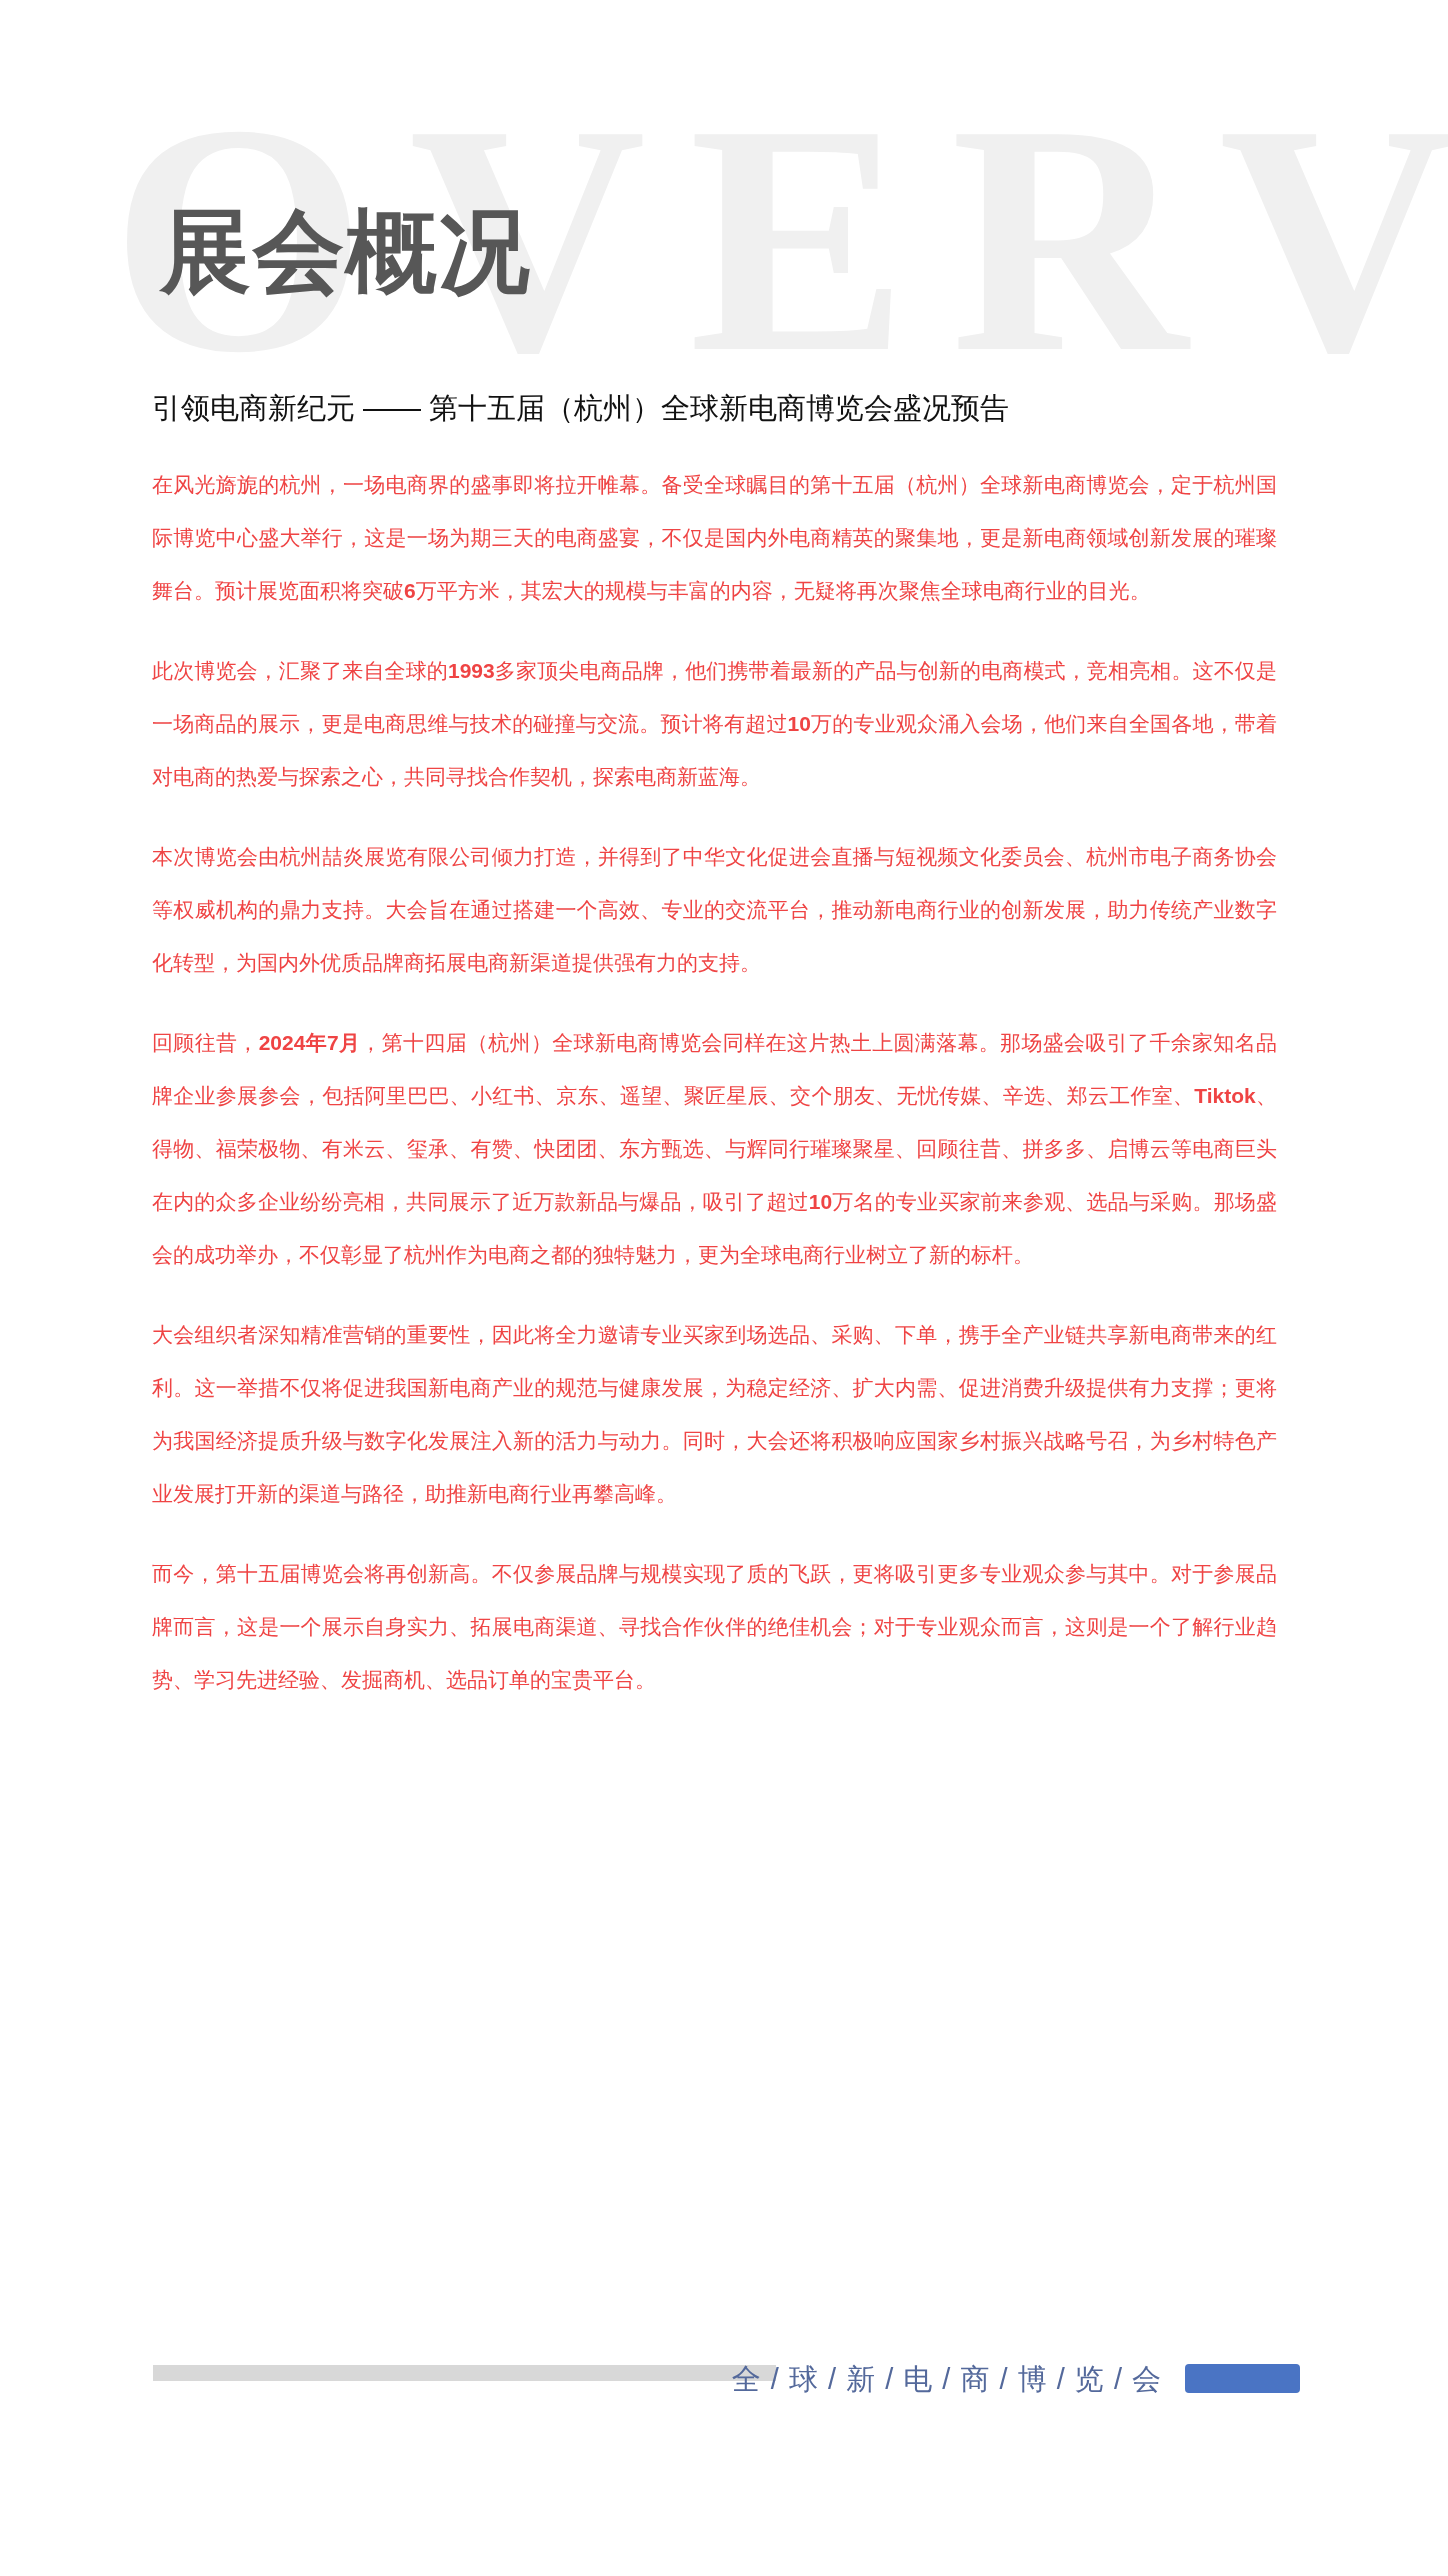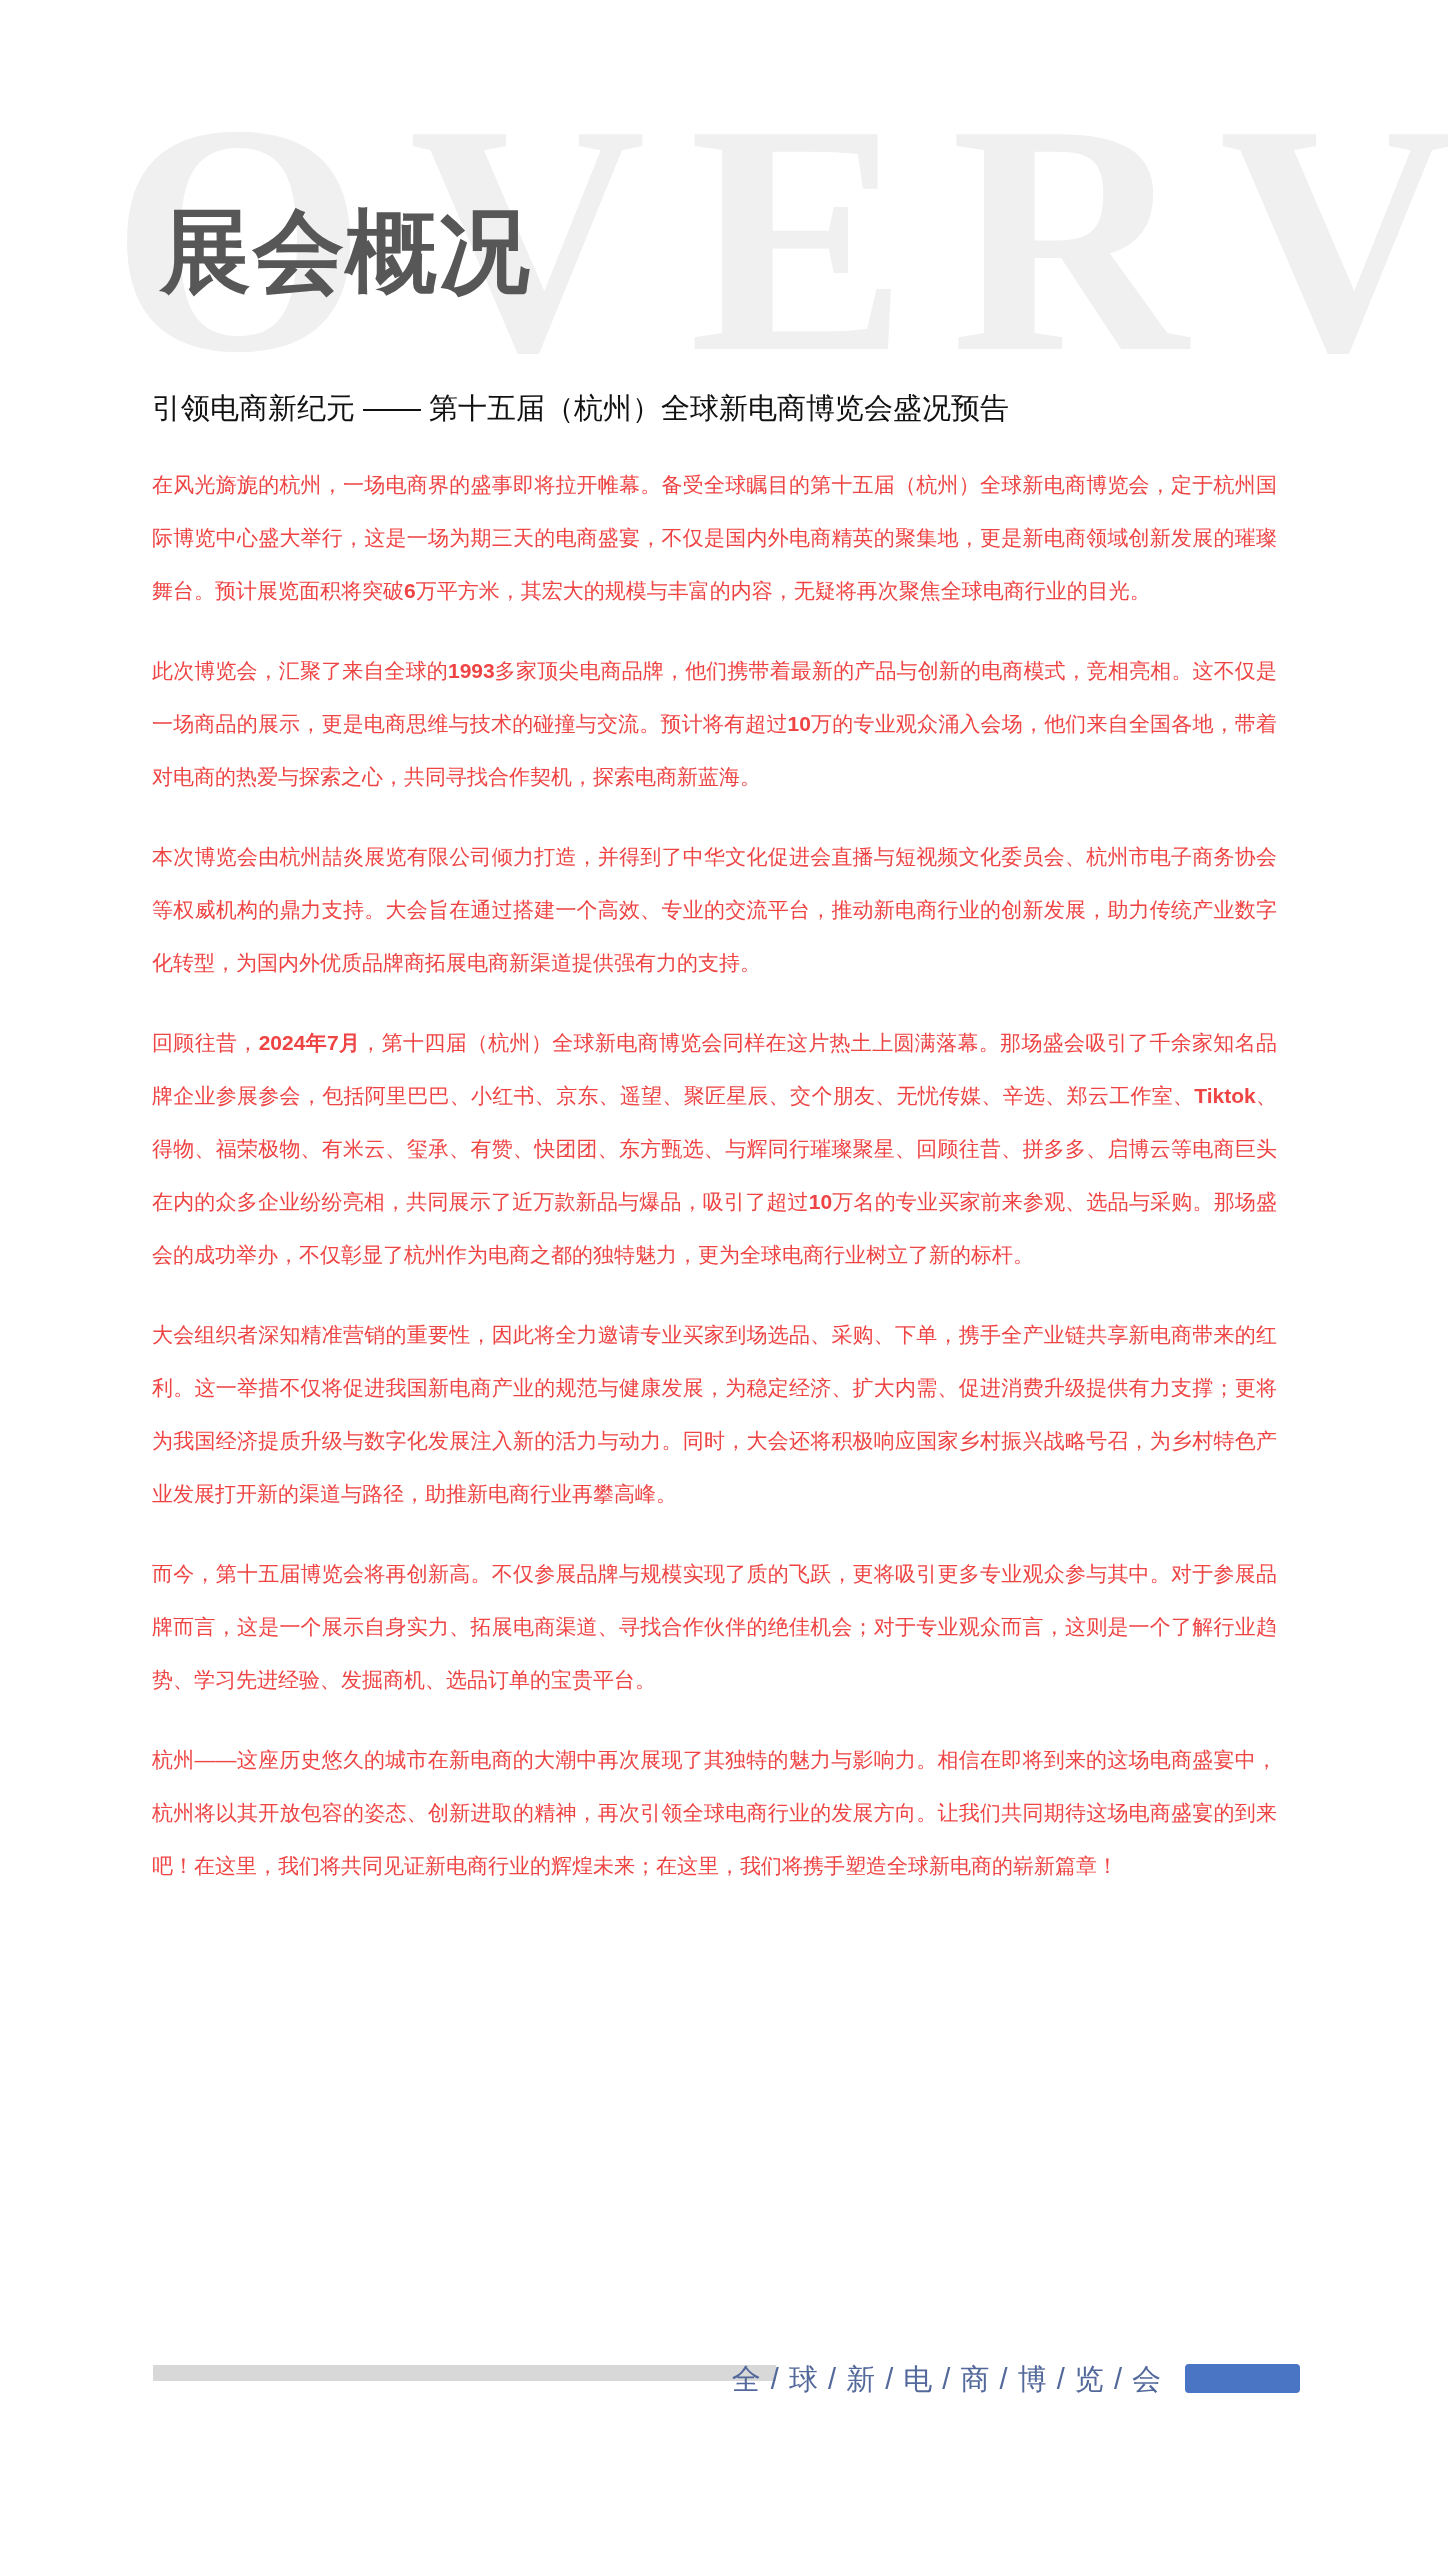--- a/index.html
+++ b/index.html
@@ -103,21 +103,20 @@
 
   <div class="content">
     <div class="subtitle">引领电商新纪元 —— 第十五届（杭州）全球新电商博览会盛况预告</div>
     <div id="article-body">
         <p><span>在风光旖旎的杭州，一场电商界的盛事即将拉开帷幕。备受全球瞩目的第十五届（杭州）全球新电商博览会，定于杭州国际博览中心盛大举行，这是一场为期三天的电商盛宴，不仅是国内外电商精英的聚集地，更是新电商领域创新发展的璀璨舞台。预计展览面积将突破</span><span class="b">6</span><span>万平方米，其宏大的规模与丰富的内容，无疑将再次聚焦全球电商行业的目光。</span></p>
         <p><span>此次博览会，汇聚了来自全球的</span><span class="b">1993</span><span>多家顶尖电商品牌，他们携带着最新的产品与创新的电商模式，竞相亮相。这不仅是一场商品的展示，更是电商思维与技术的碰撞与交流。预计将有超过</span><span class="b">10</span><span>万的专业观众涌入会场，他们来自全国各地，带着对电商的热爱与探索之心，共同寻找合作契机，探索电商新蓝海。</span></p>
         <p><span>本次博览会由杭州喆炎展览有限公司倾力打造，并得到了中华文化促进会直播与短视频文化委员会、杭州市电子商务协会等权威机构的鼎力支持。大会旨在通过搭建一个高效、专业的交流平台，推动新电商行业的创新发展，助力传统产业数字化转型，为国内外优质品牌商拓展电商新渠道提供强有力的支持。</span></p>
         <p><span>回顾往昔，</span><span class="b">2024年7月</span><span>，第十四届（杭州）全球新电商博览会同样在这片热土上圆满落幕。那场盛会吸引了千余家知名品牌企业参展参会，包括阿里巴巴、小红书、京东、遥望、聚匠星辰、交个朋友、无忧传媒、辛选、郑云工作室、</span><span class="b">Tiktok</span><span>、得物、福荣极物、有米云、玺承、有赞、快团团、东方甄选、与辉同行璀璨聚星、回顾往昔、拼多多、启博云等电商巨头在内的众多企业纷纷亮相，共同展示了近万款新品与爆品，吸引了超过</span><span class="b">10</span><span>万名的专业买家前来参观、选品与采购。那场盛会的成功举办，不仅彰显了杭州作为电商之都的独特魅力，更为全球电商行业树立了新的标杆。</span></p>
         <p><span>大会组织者深知精准营销的重要性，因此将全力邀请专业买家到场选品、采购、下单，携手全产业链共享新电商带来的红利。这一举措不仅将促进我国新电商产业的规范与健康发展，为稳定经济、扩大内需、促进消费升级提供有力支撑；更将为我国经济提质升级与数字化发展注入新的活力与动力。同时，大会还将积极响应国家乡村振兴战略号召，为乡村特色产业发展打开新的渠道与路径，助推新电商行业再攀高峰。</span></p>
         <p><span>而今，第十五届博览会将再创新高。不仅参展品牌与规模实现了质的飞跃，更将吸引更多专业观众参与其中。对于参展品牌而言，这是一个展示自身实力、拓展电商渠道、寻找合作伙伴的绝佳机会；对于专业观众而言，这则是一个了解行业趋势、学习先进经验、发掘商机、选品订单的宝贵平台。</span></p>
-        <p><span>杭州——这座历史悠久的城市在新电商的大潮中再次展现了其独特的魅力与影响力。相信在即将到来的这场电商盛宴中，杭州将以其开放包容的姿态、创新进取的精神，再次引领全球电商行业的发展方向。让我们共同期待这场电商盛宴的到来吧！在这里，我们将共同见证新电商行业的辉煌未来；在这里，我们将携手塑造全球新电商的崭新篇章！</span></p>
       </div>
   </div>
 
   <div>
     <div class="fbar" style="background: rgb(216, 216, 216);"></div>
     <div class="fslogan" style="color: rgb(84, 105, 155);">全 / 球 / 新 / 电 / 商 / 博 / 览 / 会</div>
     <div class="fchip" style="background: rgb(74, 116, 196);"></div>
   </div>
 
 </div>

